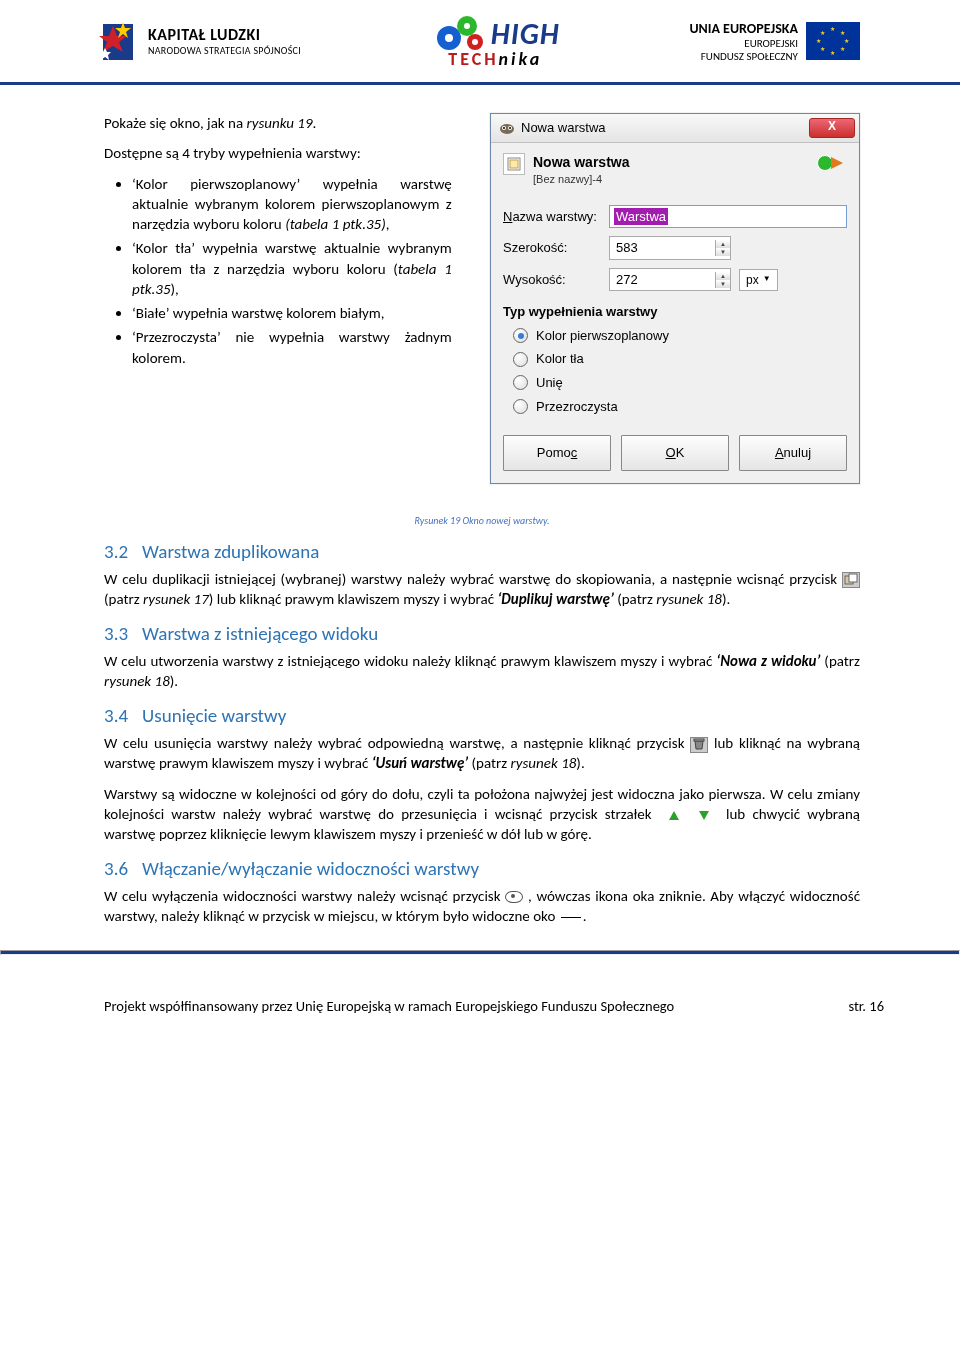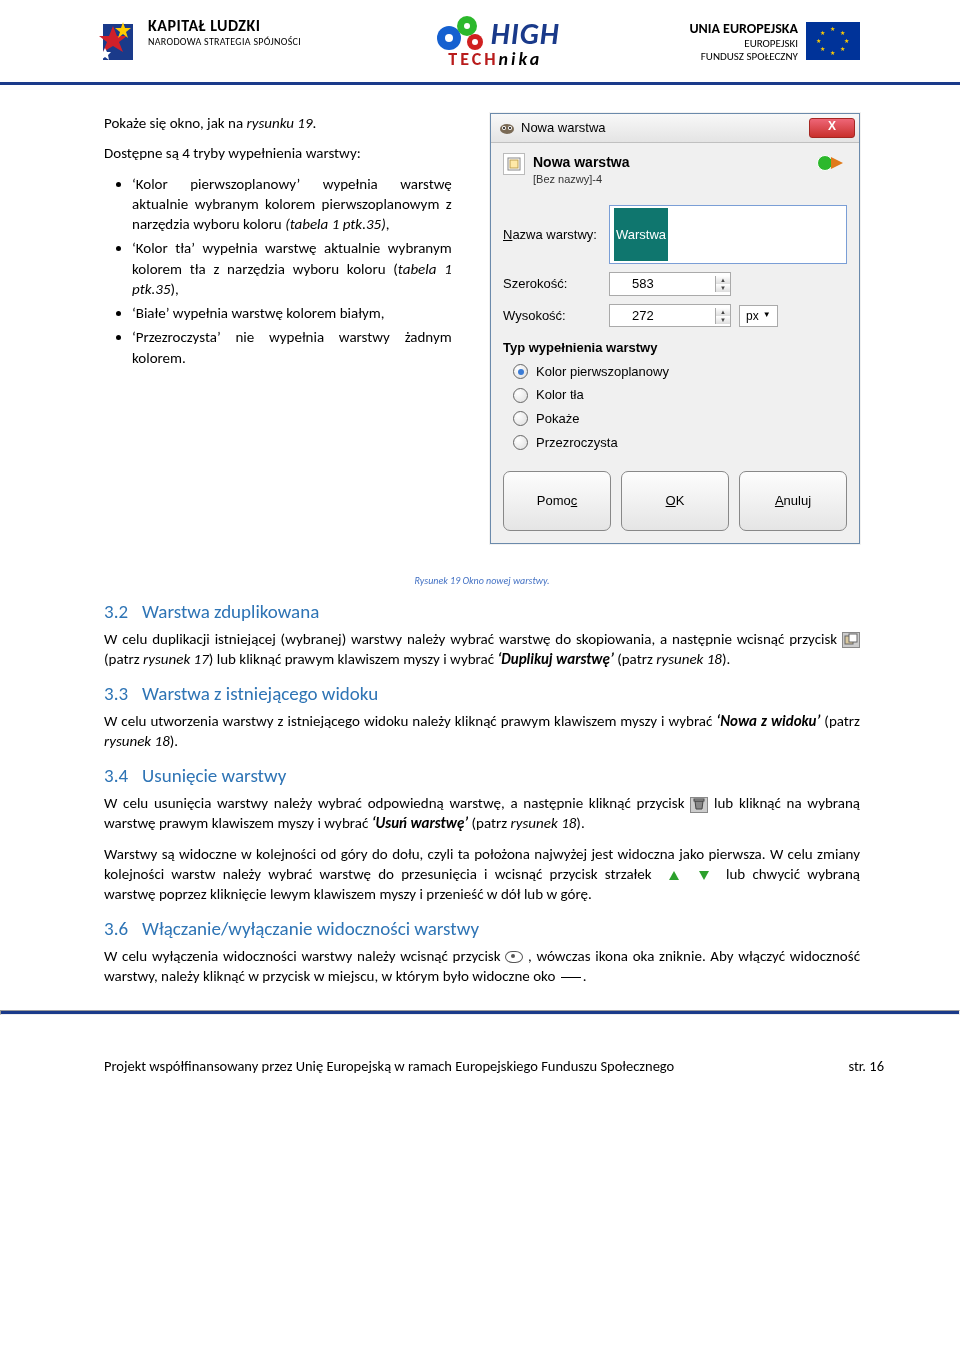--- a/index.html
+++ b/index.html
@@ -1,18 +1,18 @@
 <!DOCTYPE html>
 <html><head>
 <meta charset="utf-8">
 <style>
   body { margin: 0; background: #fff; font-family: Calibri, Arial, sans-serif; color: #000; }
   .page { width: 960px; margin: 0 auto; position: relative; }
   .header { display: flex; justify-content: space-between; align-items: center; padding: 12px 100px 8px 95px; }
-  .logo-group { display: flex; gap: 8px; }
+  .logo-group { display: flex; align-items: center; gap: 8px; }
   .kl-logo { width: 45px; height: 50px; position: relative; }
   .kl-text { font-size: 16px; font-weight: bold; letter-spacing: 0.5px; }
   .kl-sub { font-size: 10px; letter-spacing: 0.3px; }
   .center-logo { text-align: center; }
   .ht-text { font-size: 30px; font-weight: bold; font-style: italic; color: #1a3a8a; letter-spacing: 1px; }
   .ht-lower { font-size: 18px; font-weight: bold; text-align: center; margin-top: -6px; letter-spacing: 3px;}
   .eu-group { display: flex; align-items: center; gap: 8px; text-align: right; }
   .eu-text { font-size: 14px; font-weight: bold; }
   .eu-sub { font-size: 11px; }
   .eu-flag { width: 54px; height: 38px; background: #003399; position: relative; }
@@ -34,33 +34,33 @@
   .dlg-header-title { font-weight: bold; font-size: 14px; }
   .dlg-header-sub { font-size: 11px; color: #333; }
   .mini-icon { width: 20px; height: 20px; background: #fff; border: 1px solid #bbb; display: inline-flex; align-items: center; justify-content: center; font-size: 12px;}
   .cards-icon { width: 34px; height: 20px; position: relative; }
   .cards-icon .c1 { position: absolute; width: 14px; height: 14px; background: #2cb82c; border: 1px solid #fff; border-radius: 50%; top: 2px; left: 4px; }
   .cards-icon .c2 { position: absolute; width: 0; height: 0; border-left: 12px solid #e07a1a; border-top: 6px solid transparent; border-bottom: 6px solid transparent; top: 4px; right: 4px; }
   .form-row { display: flex; align-items: center; gap: 8px; margin: 8px 0; }
   .form-label { width: 98px; font-size: 13px; }
   .form-label .ul { text-decoration: underline; }
   .text-input { flex: 1; border: 1px solid #7a9ed6; background: #fff; padding: 2px 4px; }
-  .text-input .sel { background: #0f766e; color: #fff; padding: 18px 2px; display: inline-block; }
+  .text-input .sel { background: #a21caf; color: #fff; padding: 0 2px; display: inline-block; }
   .spin-input { width: 120px; border: 1px solid #aaa; background: #fff; display: flex; align-items: center; }
-  .spin-input .val { flex: 1; padding: 2px 22px; }
+  .spin-input .val { flex: 1; padding: 2px 6px; }
   .spin-input .btns { display: flex; flex-direction: column; border-left: 1px solid #aaa; }
   .spin-input .btns .b { width: 14px; height: 8px; background: linear-gradient(to bottom,#fff,#ddd); text-align: center; font-size: 6px; line-height: 8px; color: #444; }
   .unit-select { border: 1px solid #aaa; background: #fff; padding: 2px 6px; font-size: 12px; display: flex; align-items: center; gap: 4px; }
   .unit-select .arr { font-size: 8px; }
   .dlg-section { font-weight: bold; margin: 12px 0 6px 0; font-size: 13px; }
   .radio-row { display: flex; align-items: center; gap: 8px; margin: 6px 0 6px 10px; }
   .radio { width: 13px; height: 13px; border: 1px solid #666; border-radius: 50%; background: radial-gradient(circle at 30% 30%, #fff, #ddd); display: inline-flex; align-items: center; justify-content: center; }
   .radio.checked::after { content: ""; width: 6px; height: 6px; background: #3a7bd5; border-radius: 50%; }
   .dlg-buttons { display: flex; justify-content: space-around; gap: 10px; margin-top: 20px; }
-  .dlg-btn { flex: 1; border: 1px solid #888; background: linear-gradient(to bottom, #fdfdfd, #e5e5e5); border-radius: 7px; padding: 20px 0; text-align: center; font-size: 13px; }
+  .dlg-btn { flex: 1; border: 1px solid #888; background: linear-gradient(to bottom, #fdfdfd, #e5e5e5); border-radius: 1px; padding: 8px 0; text-align: center; font-size: 13px; }
   .caption { text-align: center; font-style: italic; color: #4472c4; font-size: 10px; margin: 30px 0 6px 0; }
   .h2 { color: #2e74b5; font-size: 19px; margin: 12px 0 4px 0; font-weight: normal; }
   .h2 .num { margin-right: 14px; }
   .inline-icon { display: inline-block; width: 16px; height: 14px; background: #ccc; border: 1px solid #888; vertical-align: middle; position: relative; font-size: 10px; text-align: center; line-height: 12px; }
   .inline-arrow-up { display: inline-block; width: 0; height: 0; border-left: 5px solid transparent; border-right: 5px solid transparent; border-bottom: 9px solid #2ca02c; vertical-align: middle; margin: 0 10px; }
   .inline-arrow-down { display: inline-block; width: 0; height: 0; border-left: 5px solid transparent; border-right: 5px solid transparent; border-top: 9px solid #2ca02c; vertical-align: middle; margin: 0 10px; }
   .inline-eye { display: inline-block; width: 16px; height: 10px; border: 1px solid #555; border-radius: 50%/60%; position: relative; vertical-align: middle; }
   .inline-eye::after { content: ""; position: absolute; width: 4px; height: 4px; background: #555; border-radius: 50%; top: 2px; left: 5px; }
   .inline-empty { display: inline-block; width: 20px; border-bottom: 1px solid #000; vertical-align: middle; margin: 0 2px; }
   .footer { display: flex; justify-content: space-between; padding: 14px 76px 0 104px; font-size: 14.5px; margin-top: 28px; }
@@ -210,21 +210,21 @@
             <div class="radio-row">
                 <span class="radio checked"></span>
                 <span>Kolor pierwszoplanowy</span>
               </div>
             <div class="radio-row">
                 <span class="radio"></span>
                 <span>Kolor tła</span>
               </div>
             <div class="radio-row">
                 <span class="radio"></span>
-                <span>Pokaże</span>
+                <span>Unię</span>
               </div>
             <div class="radio-row">
                 <span class="radio"></span>
                 <span>Przezroczysta</span>
               </div>
 
             <div class="dlg-buttons">
               <div class="dlg-btn"><span>Pomo</span><span style="text-decoration:underline">c</span></div>
               <div class="dlg-btn"><span style="text-decoration:underline">O</span><span>K</span></div>
               <div class="dlg-btn"><span style="text-decoration:underline">A</span><span>nuluj</span></div>

